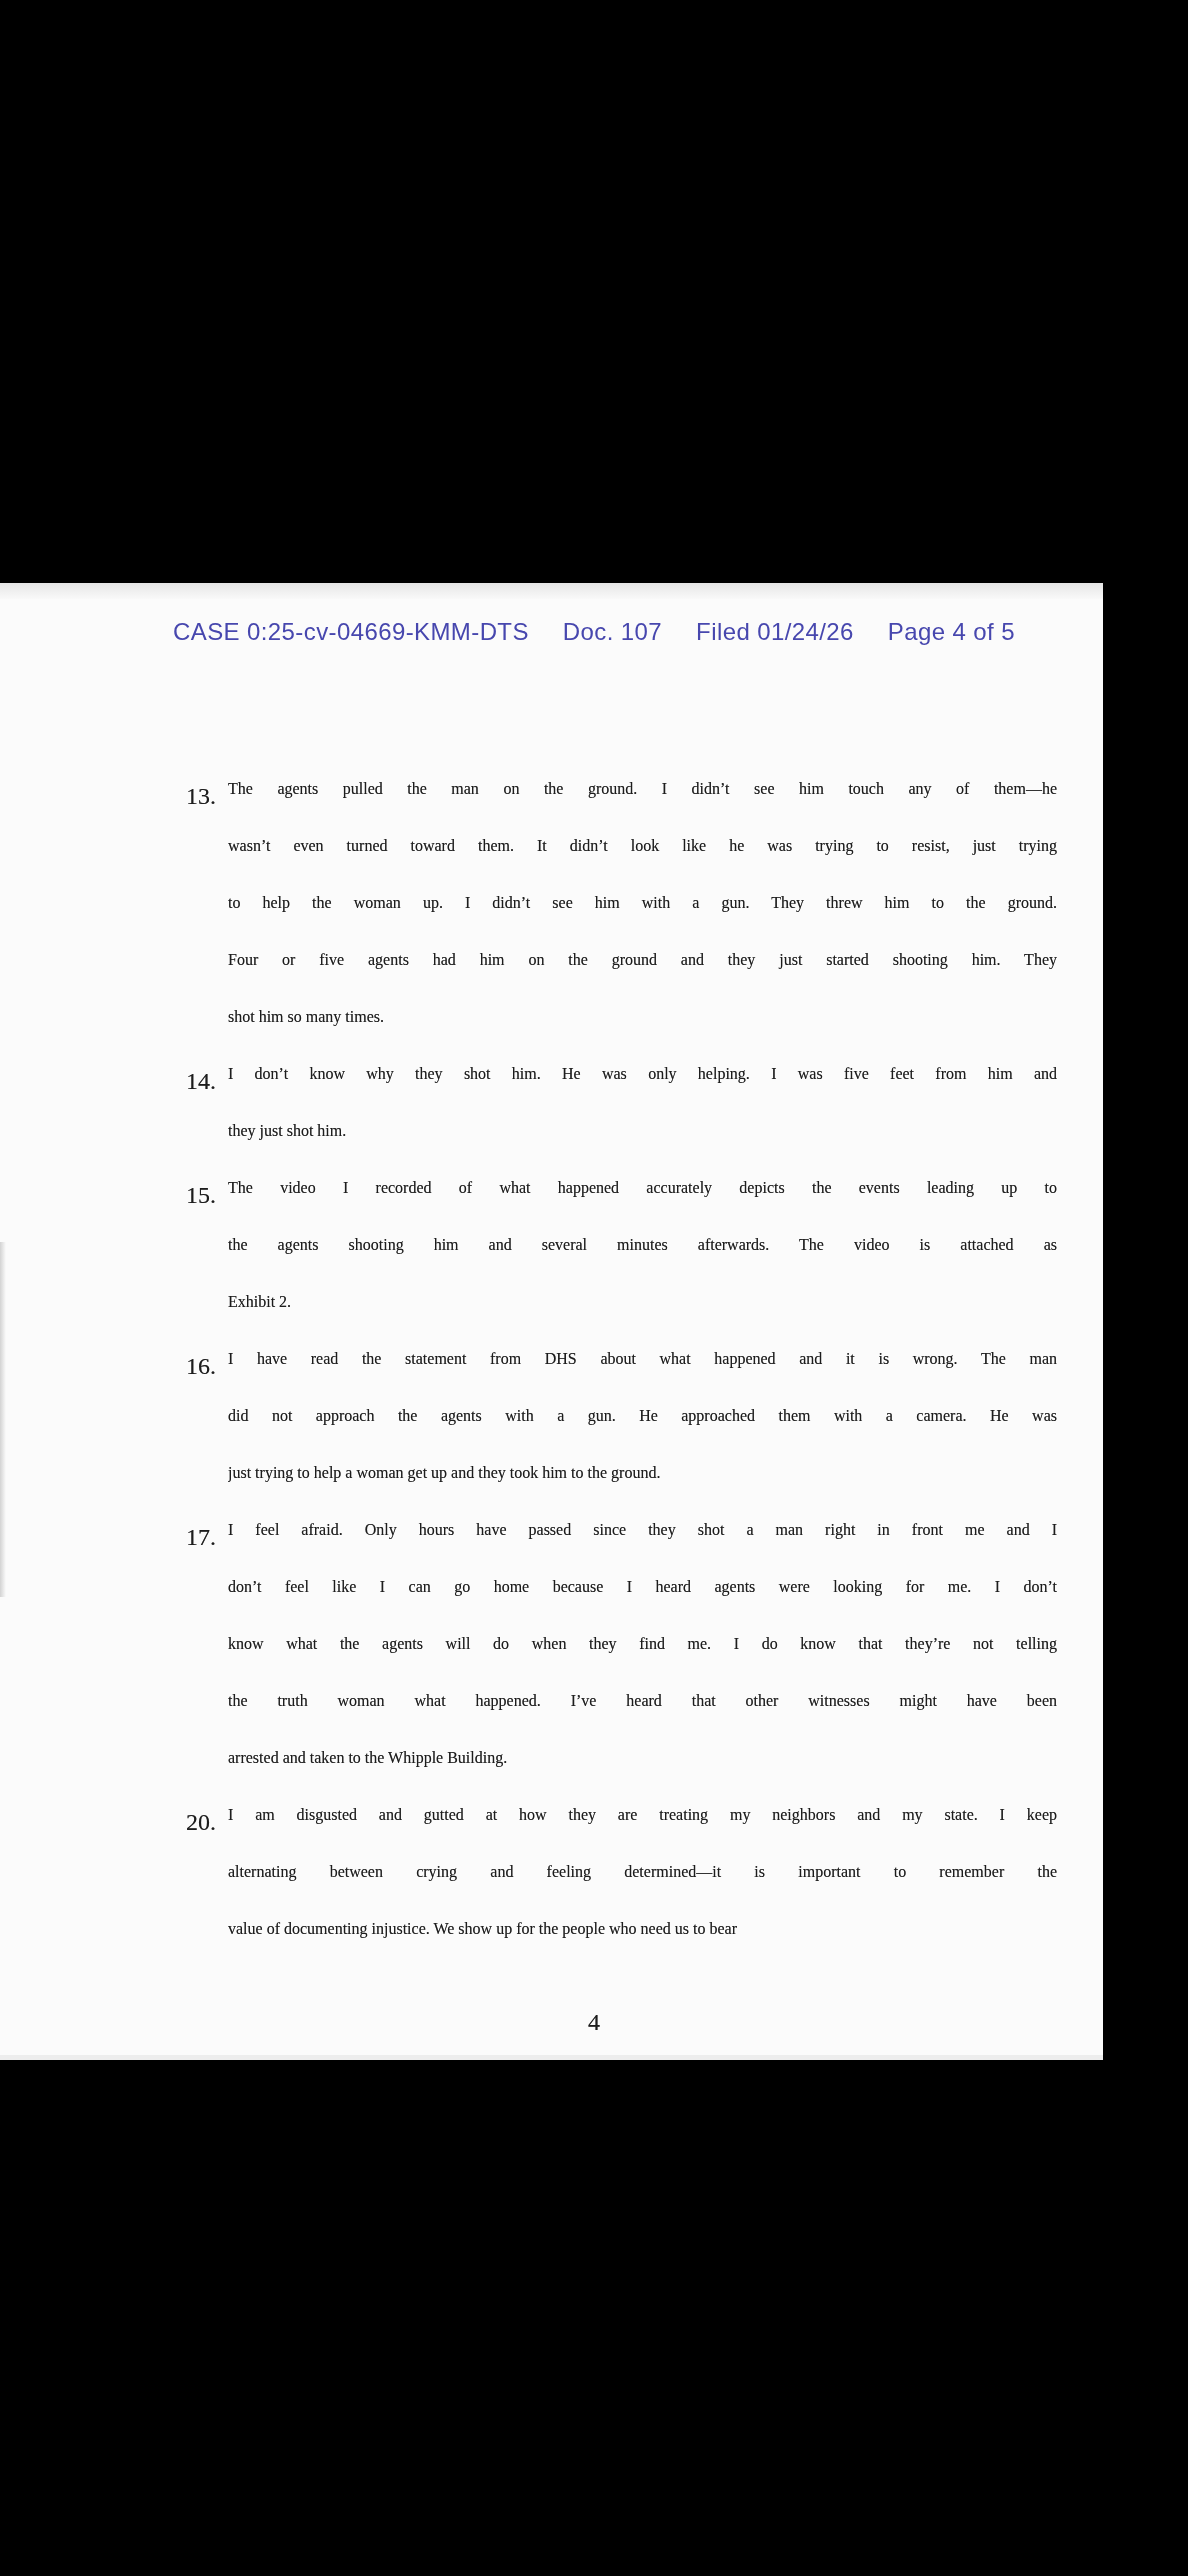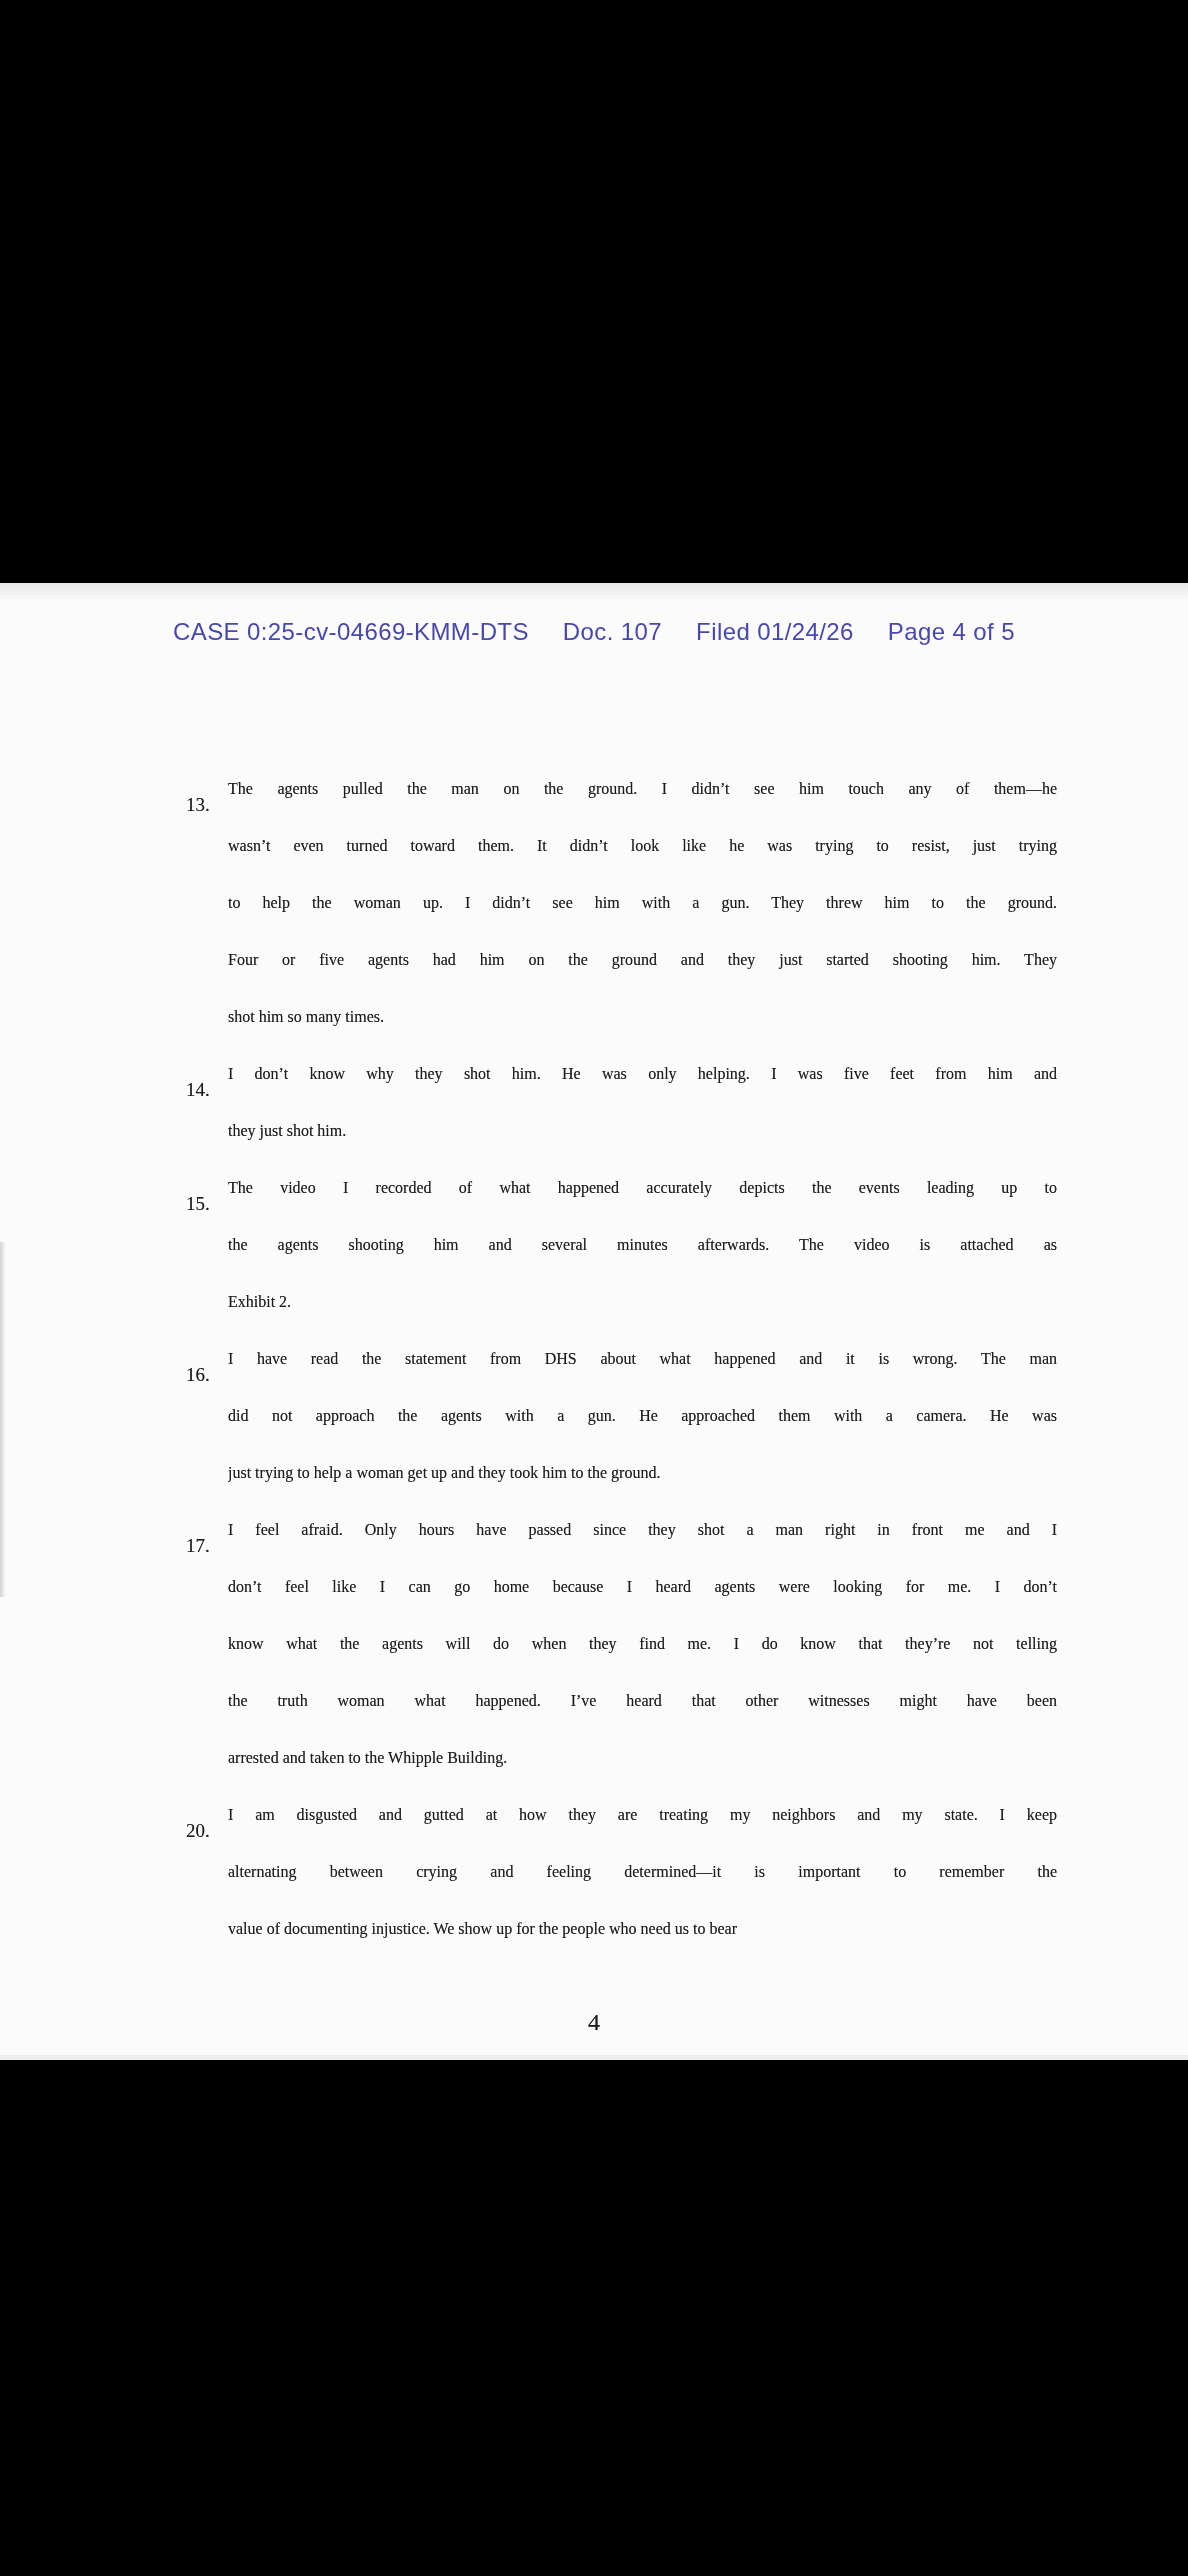--- a/index.html
+++ b/index.html
@@ -1,17 +1,17 @@
 <!DOCTYPE html>
 <html style="font-size:14.7px"><head>
 <meta charset="utf-8">
 <style>
   html,body{margin:0;padding:0;background:#000;}
   .screen{
-    position:relative;width:1188px;height:2576px;background:#8b5cf6;overflow:hidden;
+    position:relative;width:1103px;height:2576px;background:#8b5cf6;overflow:hidden;
     font-family:"Liberation Serif",serif;
   }
   .letterbox{position:absolute;left:0;width:100%;background:#000;}
   .letterbox.top{top:0;height:583px;}
   .letterbox.bottom{top:2060px;height:516px;}
   .page{
     position:absolute;left:0;top:583px;width:1188px;height:1477px;
     background:#fbfbfb;
   }
   .page-top-strip{
@@ -31,22 +31,22 @@
     font-family:"Liberation Sans",sans-serif;font-size:24px;line-height:28px;
     color:#4747ae;letter-spacing:0.4px;white-space:nowrap;
   }
   .content{
     position:absolute;left:228px;top:177px;width:829px;
     color:#1d1d1d;
     text-shadow:0 0 0.6px rgba(40,40,40,0.55);
   }
   .para{position:relative;}
   .pnum{
-    position:absolute;left:-42px;top:16px;height:57px;line-height:57px;
-    font-size:19px;
+    position:absolute;left:-42px;top:8px;height:57px;line-height:57px;
+    font-size:24px;
   }
   .line{
     height:57px;line-height:57px;font-size:16px;
     text-align:justify;text-align-last:justify;
     overflow:hidden;white-space:normal;font-family:Liberation Serif, serif;
   }
   .line.endp{text-align-last:left;}
   .pagenum{
     position:absolute;left:0;top:1411px;width:100%;height:57px;line-height:57px;
     text-align:center;font-size:24px;color:#1d1d1d;

